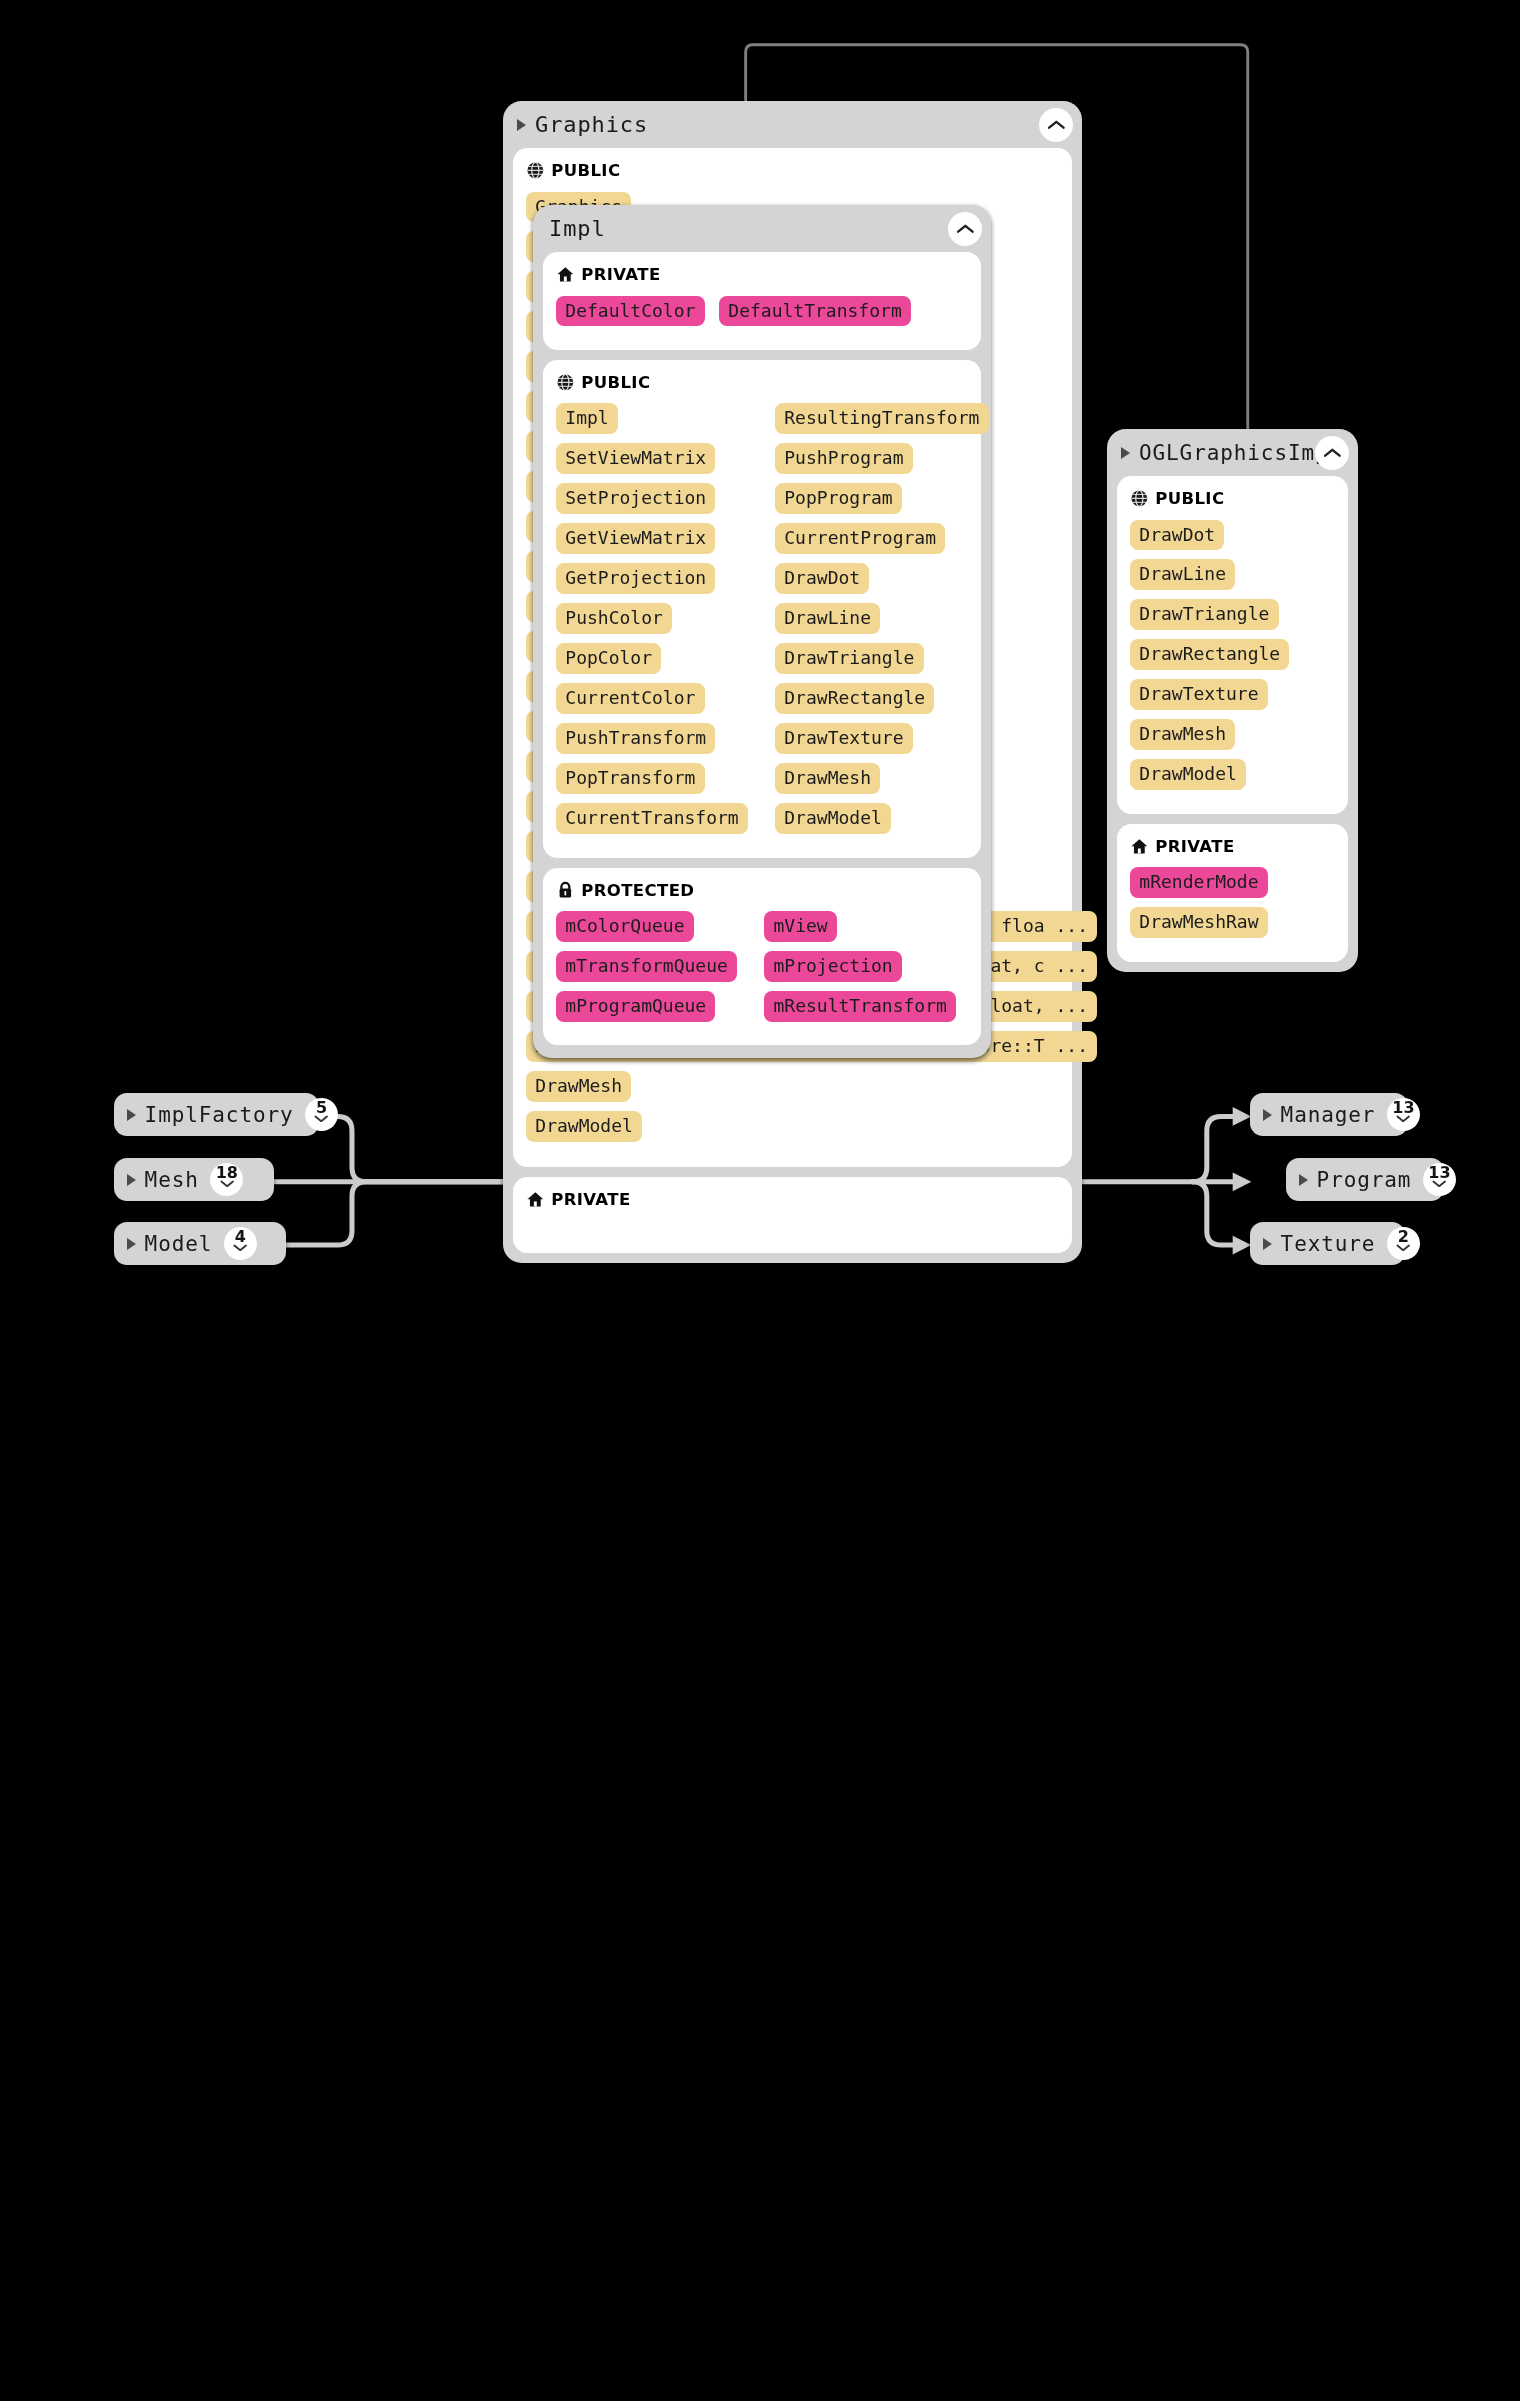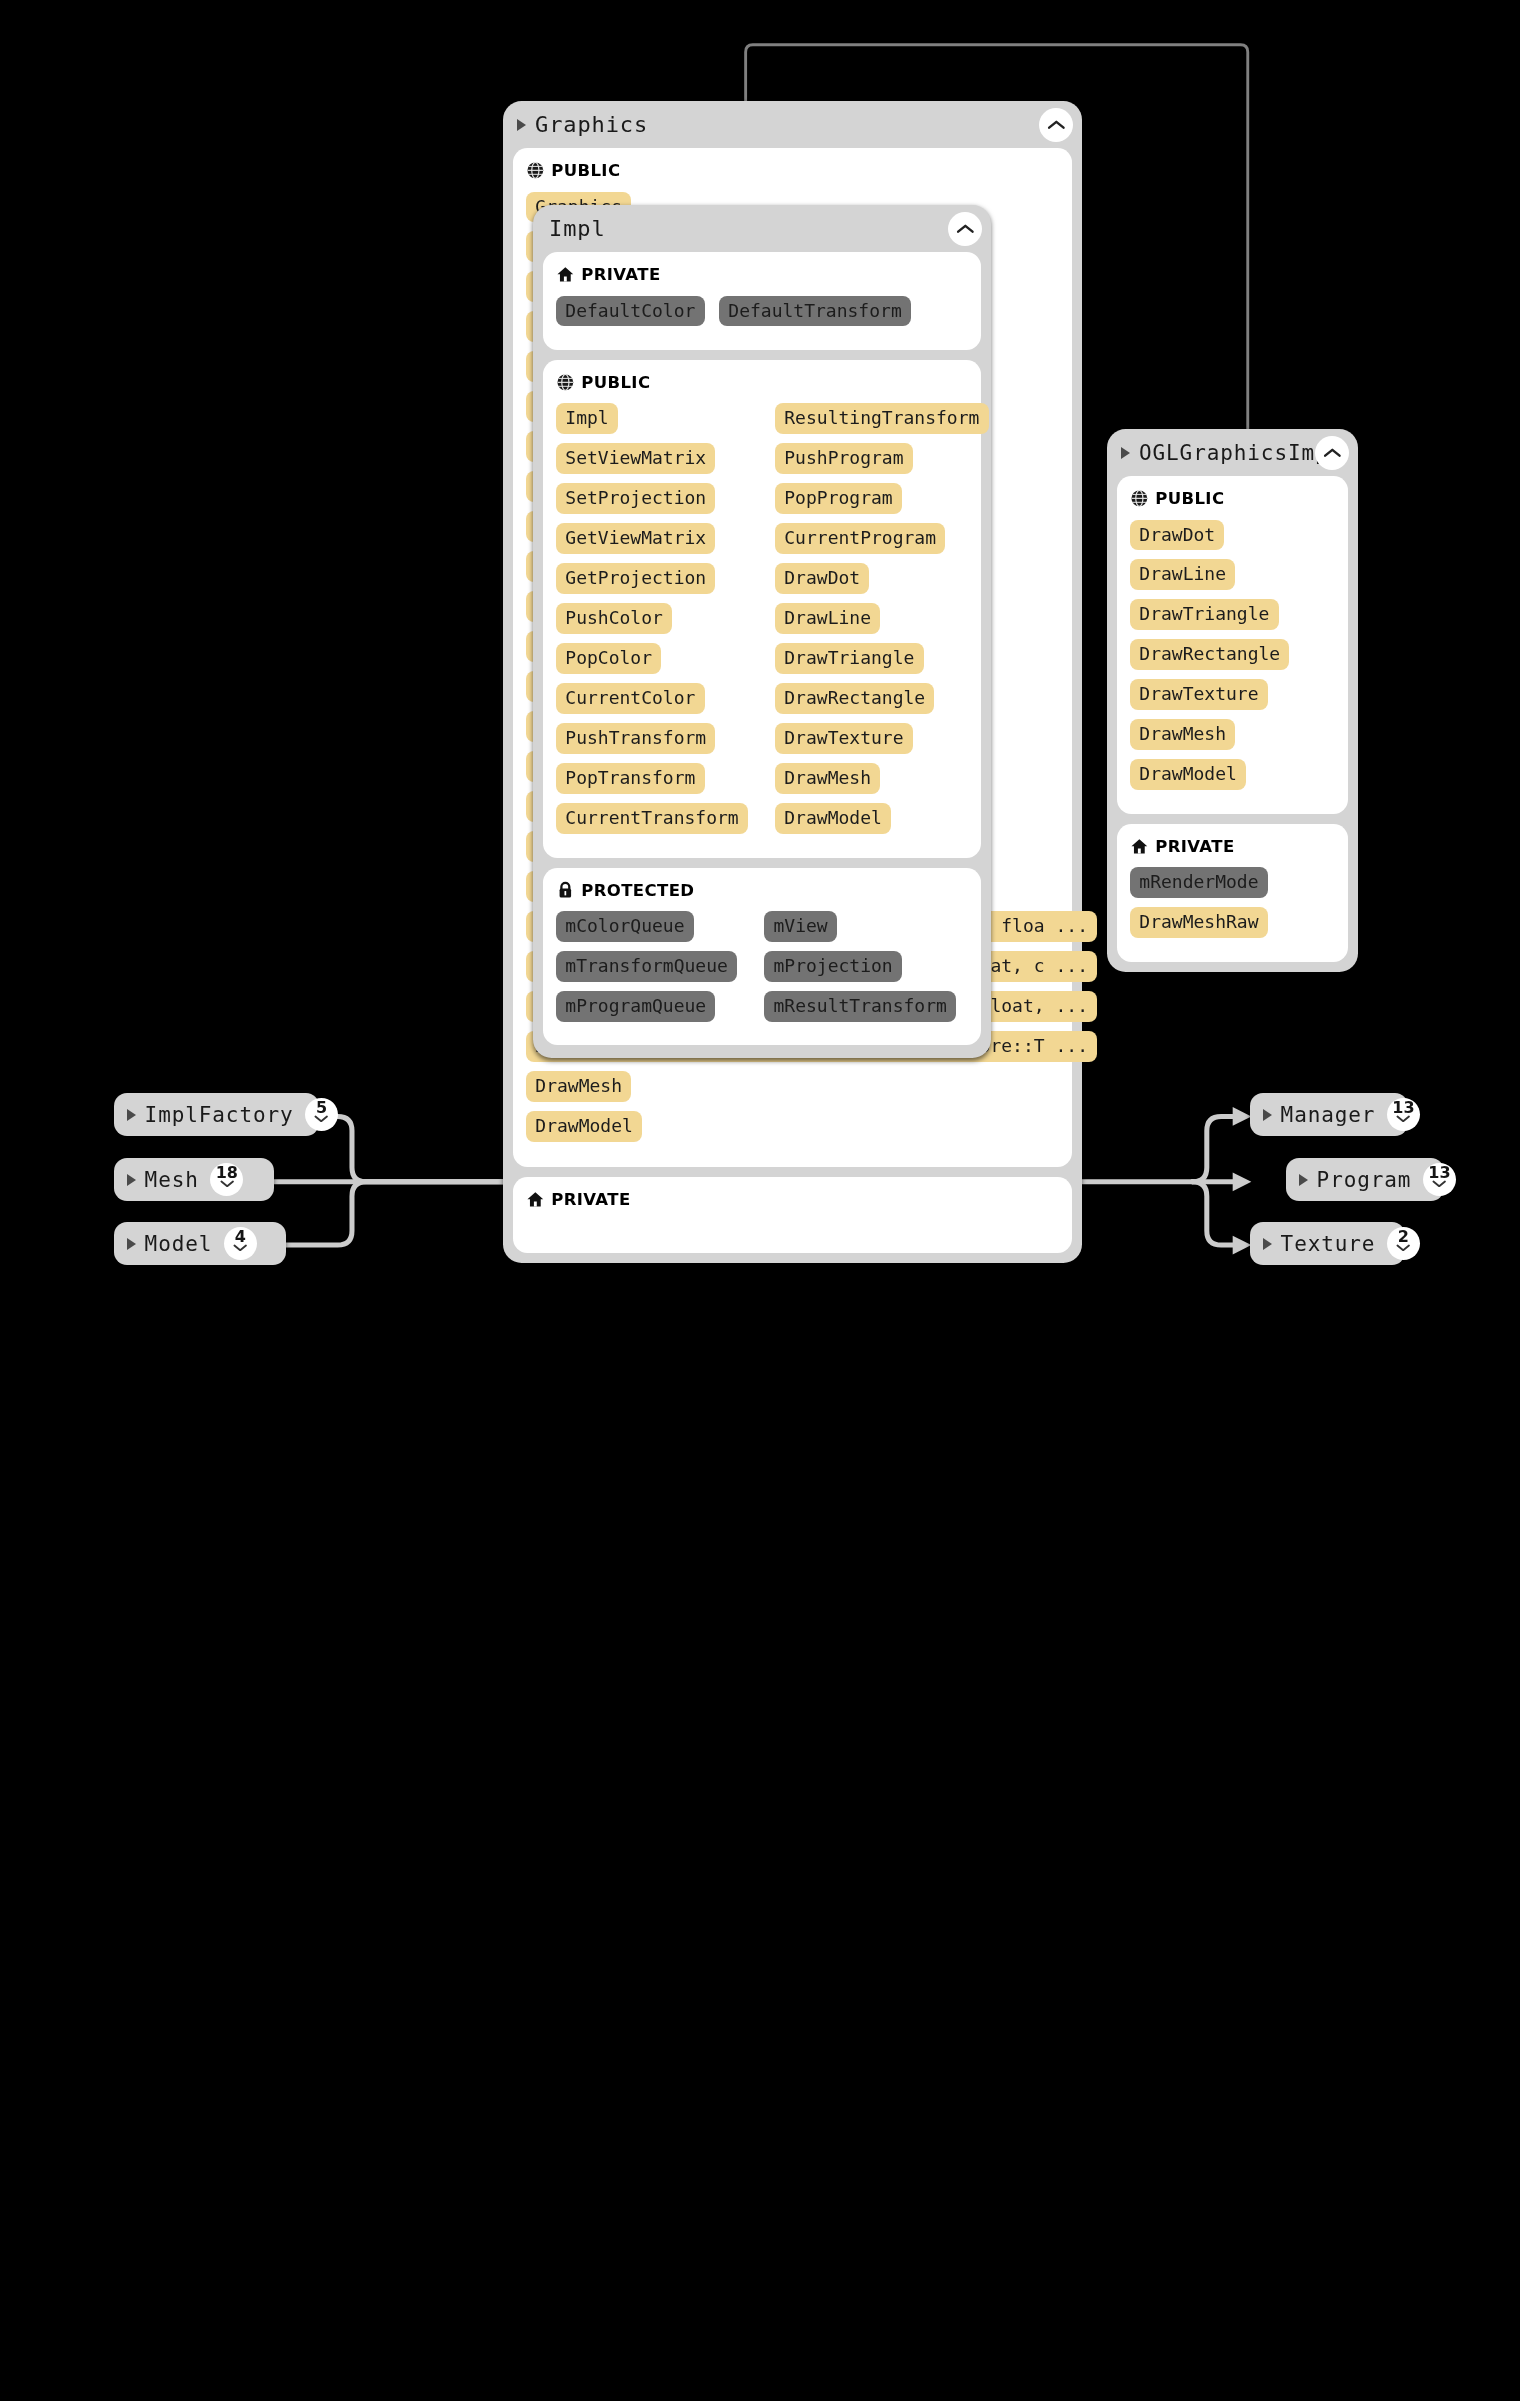--- a/index.html
+++ b/index.html
@@ -111,21 +111,21 @@
     border-radius: 8px;
     padding: 5px 9.3px 5.7px 9.3px;
     font-family: "DejaVu Sans Mono", monospace;
     font-size: 18px;
     line-height: 20px;
     color: #1c1c1c;
     white-space: nowrap;
     margin-bottom: 9.3px;
   }
   .pill.method { background: #f2d793; }
-  .pill.field  { background: #737373; }
+  .pill.field  { background: #ec4899; }
 
   .pill-col { display: flex; flex-direction: column; align-items: flex-start; }
   .pill-grid2 { display: flex; gap: 27px; }
   .pill-grid2 > .pill-col { flex: 0 0 auto; }
   .pill-grid2 > .pill-col:first-child { min-width: 141px; }
 
   
   #graphics-node   { left: 503px; top: 101px; width: 579px; }
   #impl-node       { left: 533px; top: 205px; width: 458px; }
   #ogl-node        { left: 1107px; top: 429px; width: 251px; }

